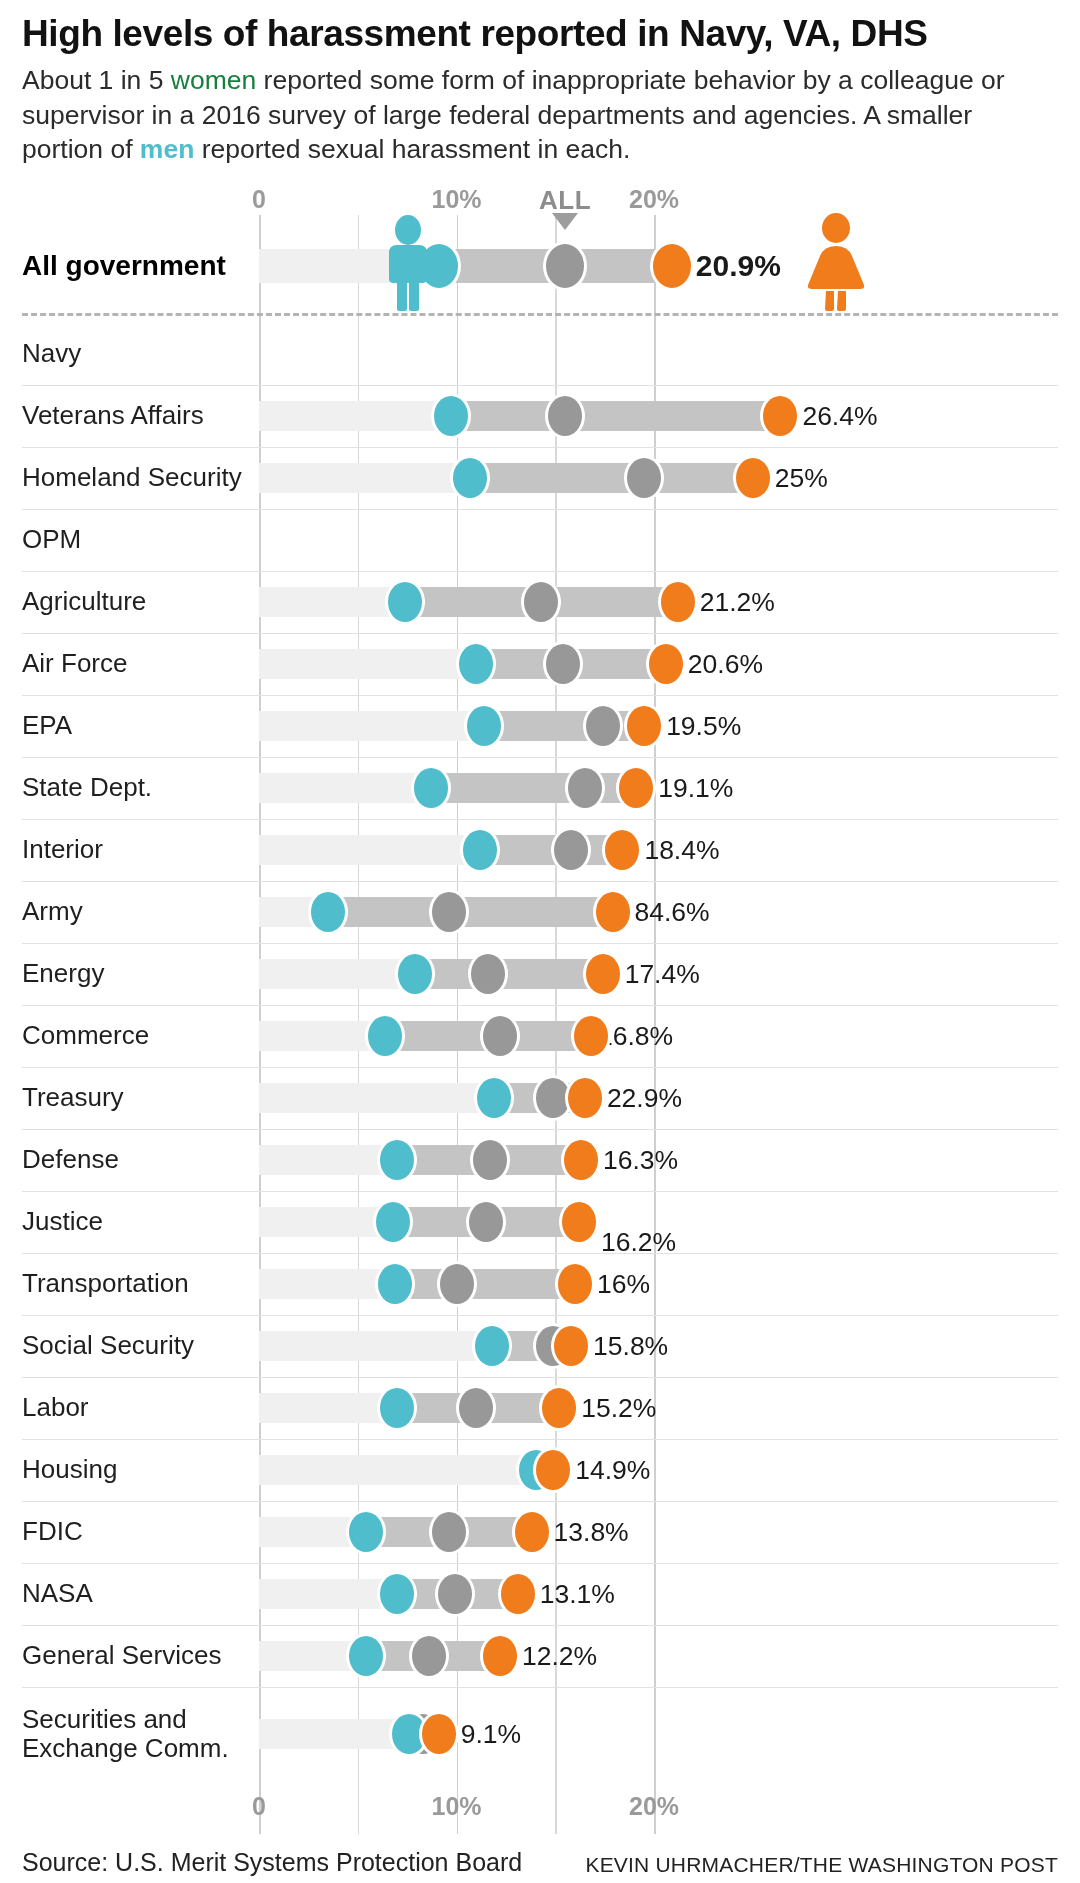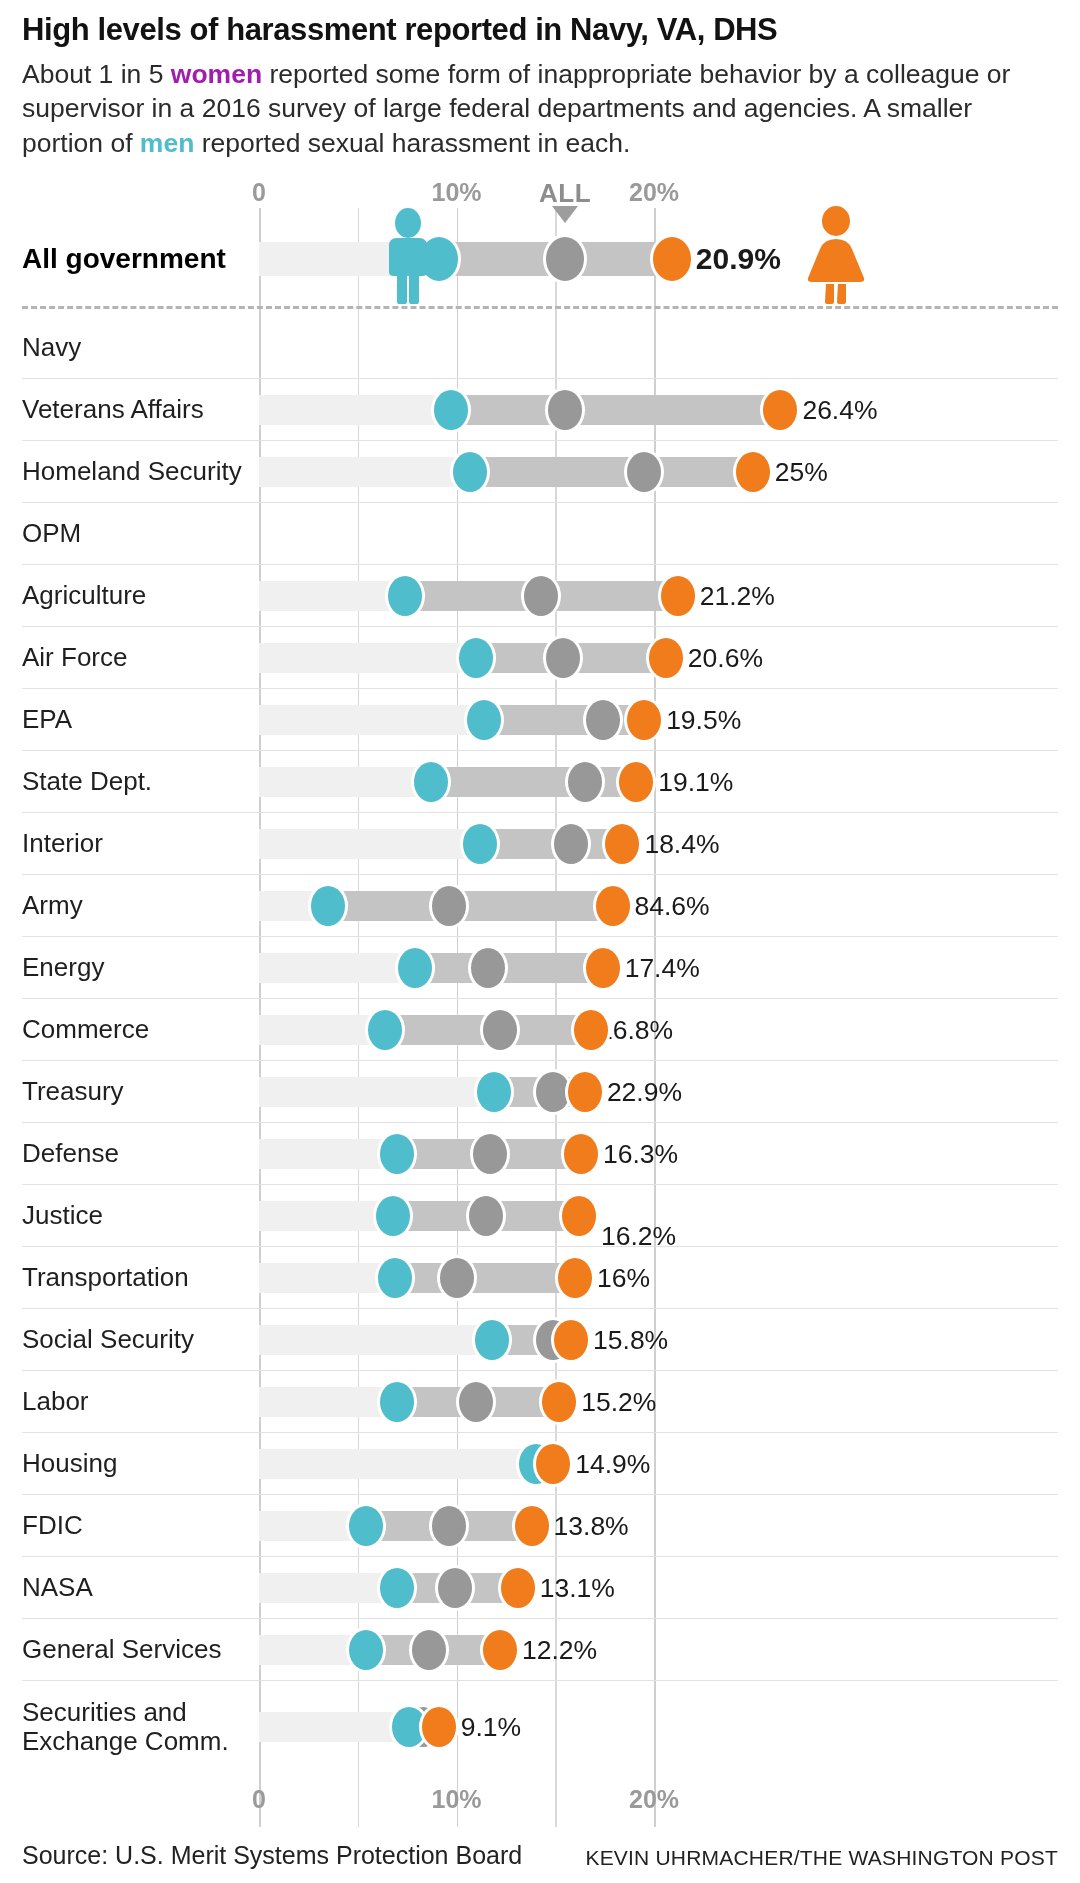--- a/index.html
+++ b/index.html
@@ -13,35 +13,35 @@
     width:1080px;
     min-height:1883px;
     box-sizing:border-box;
     padding:14px 22px 0 22px;
     position:relative;
     background:#fff;
   }
 
   
   .headline{
-    font-size:31px;
+    font-size:37px;
     font-weight:bold;
     line-height:1.06;
     letter-spacing:-0.4px;
     margin:0 0 10px 0;
     color:#121212;
   }
   .standfirst{
     font-size:26.5px;
     line-height:1.30;
     margin:0 0 18px 0;
     color:#2b2b2b;
     max-width:1020px;
   }
-  .w-women{color:#a21caf;font-weight:bold;}
+  .w-women{color:#15803d;font-weight:normal;}
   .w-men{color:#4fbdcb;font-weight:bold;}
 
   
   .chart{
     position:relative;
     width:1036px;
     margin-left:0;
   }
 
   

